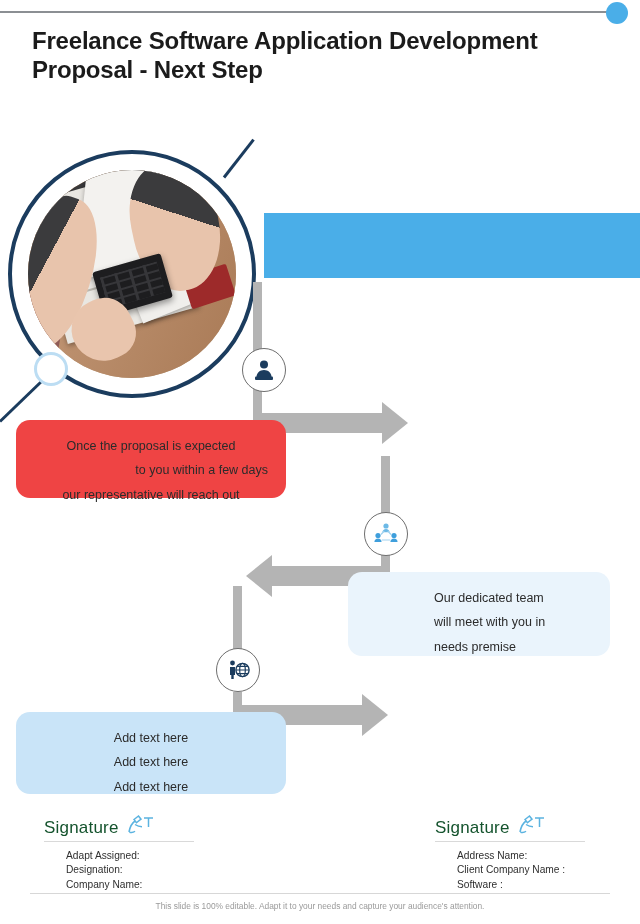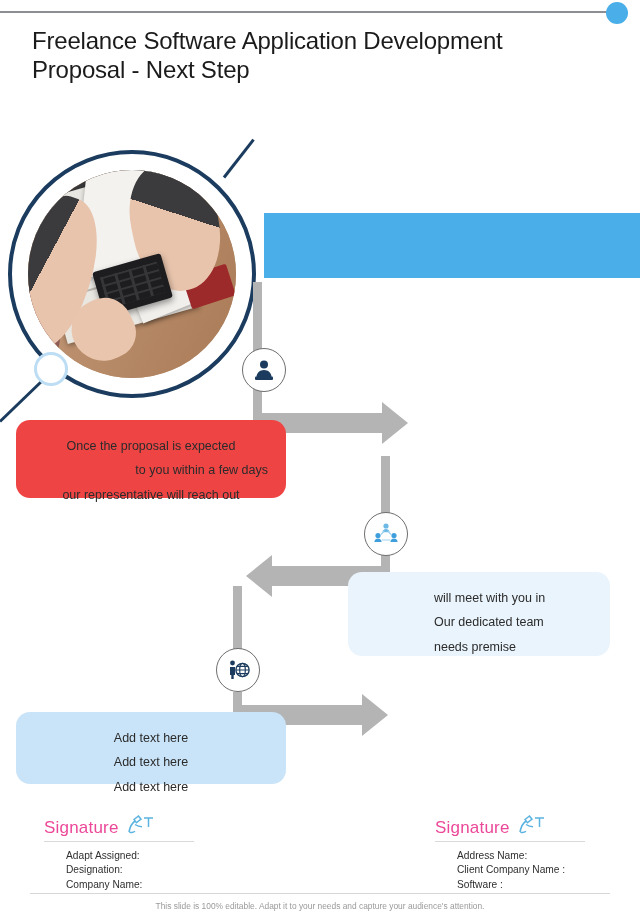--- a/index.html
+++ b/index.html
@@ -37,21 +37,21 @@
     background: #4aaee8;
   }
 
   
   .title {
     position: absolute;
     left: 32px;
     top: 26px;
     width: 570px;
     font-size: 24px;
-    font-weight: normal;
+    font-weight: bold;
     line-height: 1.22;
     color: #1b1b1b;
     letter-spacing: -0.2px;
   }
   .subtitle {
     position: absolute;
     left: 32px;
     top: 96px;
     width: 578px;
     font-size: 8.2px;
@@ -295,21 +295,21 @@
   .sig-head {
     display: flex;
     align-items: flex-end;
     gap: 6px;
     border-bottom: 1.5px solid #d9d9d9;
     padding-bottom: 3px;
     width: 150px;
   }
   .sig-word {
     font-size: 17px;
-    color: #ec4899;
+    color: #14532d;
     letter-spacing: .2px;
   }
   .sig-lines {
     margin-top: 7px;
     padding-left: 22px;
     font-size: 10.2px;
     line-height: 1.42;
     color: #2f2f2f;
   }
 
@@ -400,41 +400,41 @@
       <path d="M9.4 11.2c0-2 1.6-3.3 3.6-3.3s3.6 1.3 3.6 3.3z" fill="#6cb9e6"></path>
       <circle cx="5" cy="14.5" r="2.6" fill="#3f9fdc"></circle>
       <path d="M1.4 21c0-2.1 1.6-3.4 3.6-3.4S8.6 18.9 8.6 21z" fill="#3f9fdc"></path>
       <circle cx="21" cy="14.5" r="2.6" fill="#3f9fdc"></circle>
       <path d="M17.4 21c0-2.1 1.6-3.4 3.6-3.4s3.6 1.3 3.6 3.4z" fill="#3f9fdc"></path>
       <path d="M8 13.5 L11.2 10 M18 13.5 L14.8 10 M8.8 19 L17.2 19" stroke="#9fd2ef" stroke-width="1.2" fill="none"></path>
     </svg>
   </div>
 
   <div class="bubble bubble-2" style="left:348px; top:572px; width:262px; height:84px;">
+    <div class="b-line ta-left" style="padding-left:68px;">Our dedicated team</div>
     <div class="b-line ta-left" style="padding-left:68px;">will meet with you in</div>
-    <div class="b-line ta-left" style="padding-left:68px;">Our dedicated team</div>
     <div class="b-line ta-left" style="padding-left:68px;">needs premise</div>
   </div>
 
   <div class="pipe" style="left:233px; top:586px; width:9px; height:64px;"></div>
   <div class="pipe" style="left:233px; top:692px; width:9px; height:30px;"></div>
   <div class="pipe" style="left:233px; top:705px; width:129px; height:20px;"></div>
   <div class="arrow-right" style="left:362px; top:694px;"></div>
 
   <div class="node" style="left:216px; top:648px;">
     <svg width="26" height="26" viewBox="0 0 26 26">
       <circle cx="7.5" cy="6" r="2.4" fill="#1b3c5e"></circle>
       <path d="M5 10h5v8H8.7v4H6.3v-4H5z" fill="#1b3c5e"></path>
       <circle cx="17.5" cy="13" r="6.6" fill="none" stroke="#1b3c5e" stroke-width="1.4"></circle>
       <ellipse cx="17.5" cy="13" rx="2.8" ry="6.6" fill="none" stroke="#1b3c5e" stroke-width="1.2"></ellipse>
       <path d="M11 13h13 M12 9.4h11 M12 16.6h11" stroke="#1b3c5e" stroke-width="1.2" fill="none"></path>
     </svg>
   </div>
 
-  <div class="bubble bubble-3" style="left:16px; top:712px; width:270px; height:72px;">
+  <div class="bubble bubble-3" style="left:16px; top:712px; width:270px; height:82px;">
     <div class="b-line ta-center">Add text here</div>
     <div class="b-line ta-center">Add text here</div>
     <div class="b-line ta-center">Add text here</div>
   </div>
 
   <div class="sig-block" style="left:44px; top:812px;">
     <div class="sig-head">
       <span class="sig-word">Signature</span>
       <svg width="34" height="26" viewBox="0 0 34 26">
         <path d="M4 20c1-5 3-9 6-11" stroke="#5bb3e0" stroke-width="1.6" fill="none"></path>

